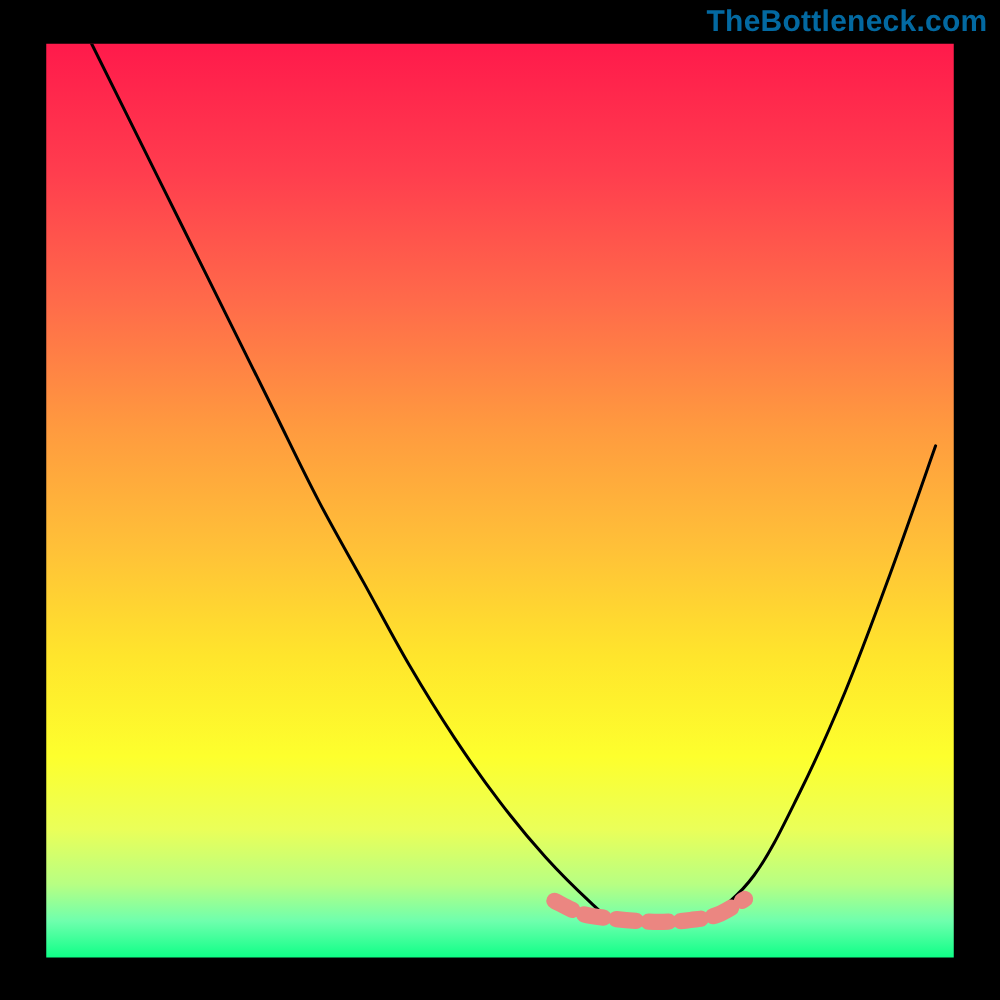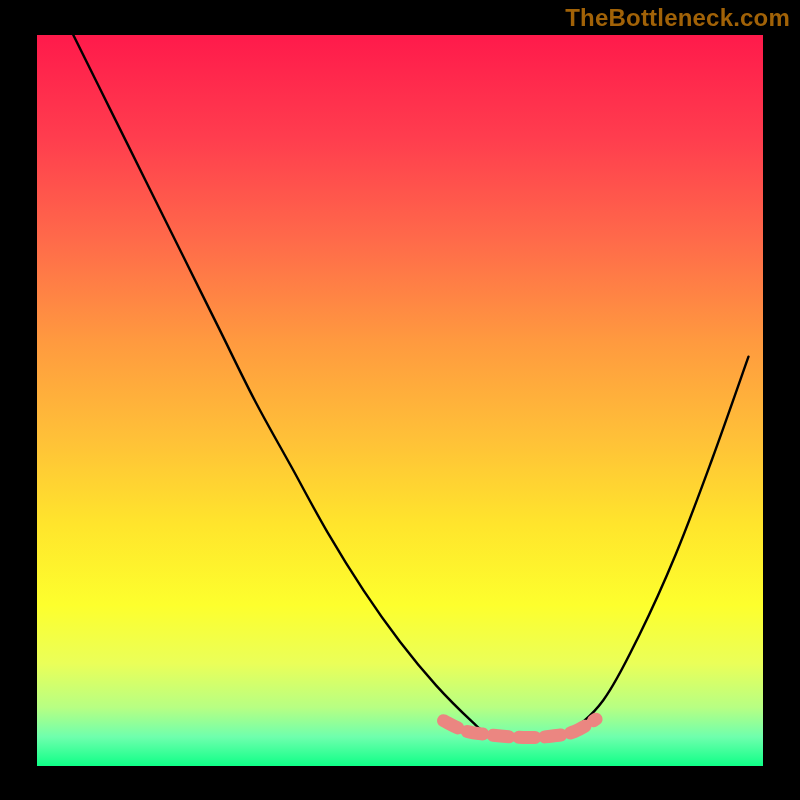--- a/index.html
+++ b/index.html
@@ -18,21 +18,21 @@
     height: 800px;
     background: #000;
   }
   .watermark {
     position: absolute;
     top: 4px;
     right: 10px;
     font-family: Arial, Helvetica, sans-serif;
     font-size: 24px;
     font-weight: 600;
-    color: #a16207;
+    color: #0369a1;
     letter-spacing: 0.2px;
     user-select: none;
   }
   svg {
     position: absolute;
     top: 0;
     left: 0;
   }
 </style>
 </head>

